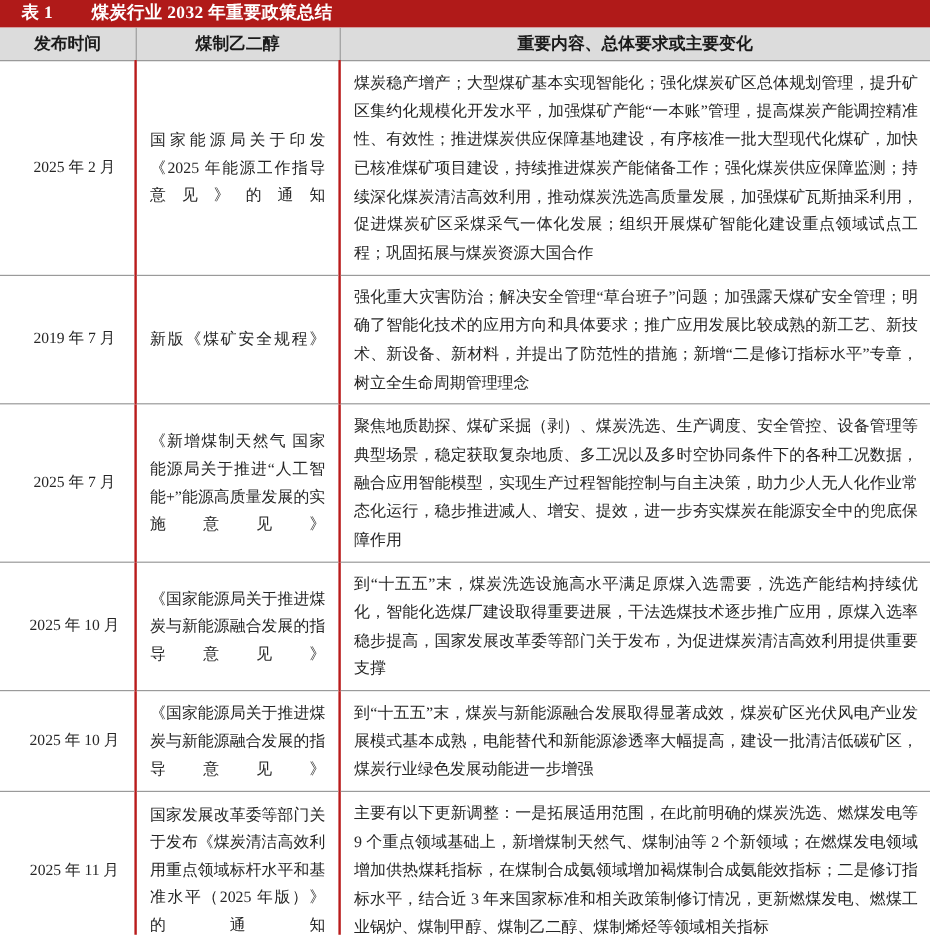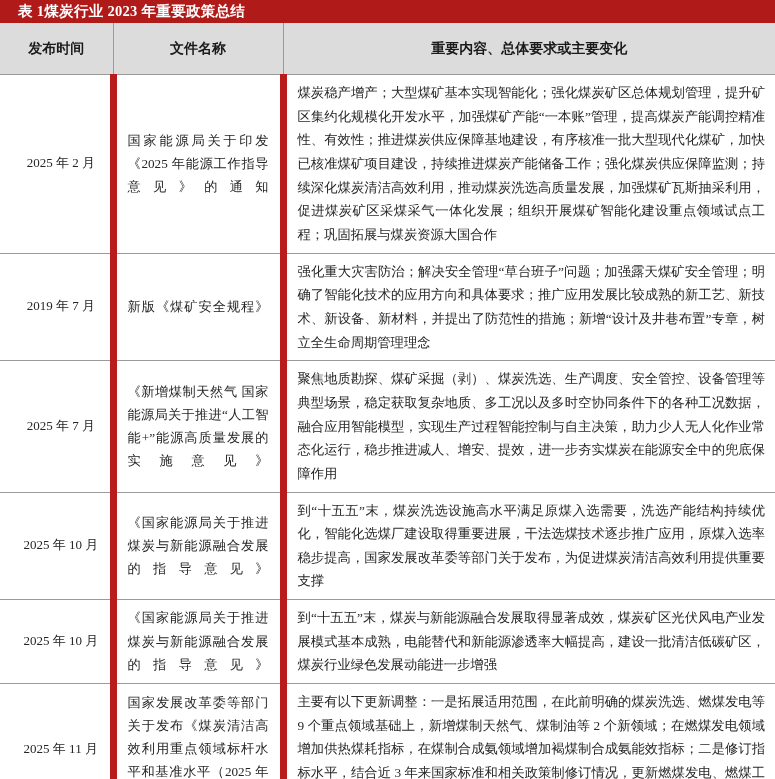--- a/index.html
+++ b/index.html
@@ -30,21 +30,21 @@
     color: #ffffff;
     font-weight: bold;
     font-size: 14.5px;
     line-height: 23px;
     padding-left: 18px;
     letter-spacing: 0.3px;
     box-sizing: border-box;
     white-space: nowrap;
   }
   .table-title .tnum {
-    margin-right: 0;
+    margin-right: 32px;
     font-family: Liberation Serif, serif;
   }
 
   
   table.policy-table {
     border-collapse: collapse;
     width: 775px;
     table-layout: fixed;
     font-size: 13.2px;
   }
@@ -54,29 +54,29 @@
 
   thead th {
     background: #dcdcdc;
     font-weight: bold;
     font-size: 14px;
     height: 27px;
     text-align: center;
     vertical-align: middle;
     border-right: 1px solid #9a9a9a;
     border-bottom: 1px solid #9a9a9a;
-    padding: 12px;
+    padding: 0;
     color: #1a1a1a;
   }
   thead th:last-child { border-right: none; font-family: Liberation Mono, monospace; }
 
   tbody td {
     vertical-align: middle;
     padding: 5px 9px 6px 9px;
-    border-right: 7px solid #b91c1c;
+    border-right: 2px solid #b91c1c;
     border-bottom: 1px solid #9a9a9a;
     box-sizing: border-box;
     color: #262626;
   }
   tbody td:last-child { border-right: none; }
   tbody tr:last-child td { border-bottom: 1px solid #9a9a9a; }
 
   td.date-cell {
     text-align: center;
     font-size: 13px;
@@ -103,46 +103,46 @@
     padding-bottom: 6px;
     margin-top: 18px;
   }
 </style>
 </head>
 <body>
 
 <div class="page">
 
   <div class="table-title">
-    <span class="tnum">表 1</span><span>煤炭行业 2023 年重要政策总结</span>
+    <span class="tnum">表 1</span><span>煤炭行业 2032 年重要政策总结</span>
   </div>
 
   <table class="policy-table">
     <colgroup>
       <col class="c-date">
       <col class="c-name">
       <col class="c-body">
     </colgroup>
     <thead>
       <tr>
         <th>发布时间</th>
-        <th>文件名称</th>
+        <th>煤制乙二醇</th>
         <th>重要内容、总体要求或主要变化</th>
       </tr>
     </thead>
     <tbody>
       <tr>
         <td class="date-cell">2025 年 2 月</td>
         <td class="name-cell">国家能源局关于印发《2025 年能源工作指导意见》的通知</td>
         <td class="body-cell">煤炭稳产增产；大型煤矿基本实现智能化；强化煤炭矿区总体规划管理，提升矿区集约化规模化开发水平，加强煤矿产能“一本账”管理，提高煤炭产能调控精准性、有效性；推进煤炭供应保障基地建设，有序核准一批大型现代化煤矿，加快已核准煤矿项目建设，持续推进煤炭产能储备工作；强化煤炭供应保障监测；持续深化煤炭清洁高效利用，推动煤炭洗选高质量发展，加强煤矿瓦斯抽采利用，促进煤炭矿区采煤采气一体化发展；组织开展煤矿智能化建设重点领域试点工程；巩固拓展与煤炭资源大国合作</td>
       </tr>
       <tr>
         <td class="date-cell">2019 年 7 月</td>
         <td class="name-cell">新版《煤矿安全规程》</td>
-        <td class="body-cell">强化重大灾害防治；解决安全管理“草台班子”问题；加强露天煤矿安全管理；明确了智能化技术的应用方向和具体要求；推广应用发展比较成熟的新工艺、新技术、新设备、新材料，并提出了防范性的措施；新增“设计及井巷布置”专章，树立全生命周期管理理念</td>
+        <td class="body-cell">强化重大灾害防治；解决安全管理“草台班子”问题；加强露天煤矿安全管理；明确了智能化技术的应用方向和具体要求；推广应用发展比较成熟的新工艺、新技术、新设备、新材料，并提出了防范性的措施；新增“二是修订指标水平”专章，树立全生命周期管理理念</td>
       </tr>
       <tr>
         <td class="date-cell">2025 年 7 月</td>
         <td class="name-cell">《新增煤制天然气 国家能源局关于推进“人工智能+”能源高质量发展的实施意见》</td>
         <td class="body-cell">聚焦地质勘探、煤矿采掘（剥）、煤炭洗选、生产调度、安全管控、设备管理等典型场景，稳定获取复杂地质、多工况以及多时空协同条件下的各种工况数据，融合应用智能模型，实现生产过程智能控制与自主决策，助力少人无人化作业常态化运行，稳步推进减人、增安、提效，进一步夯实煤炭在能源安全中的兜底保障作用</td>
       </tr>
       <tr>
         <td class="date-cell">2025 年 10 月</td>
         <td class="name-cell">《国家能源局关于推进煤炭与新能源融合发展的指导意见》</td>
         <td class="body-cell">到“十五五”末，煤炭洗选设施高水平满足原煤入选需要，洗选产能结构持续优化，智能化选煤厂建设取得重要进展，干法选煤技术逐步推广应用，原煤入选率稳步提高，国家发展改革委等部门关于发布，为促进煤炭清洁高效利用提供重要支撑</td>

